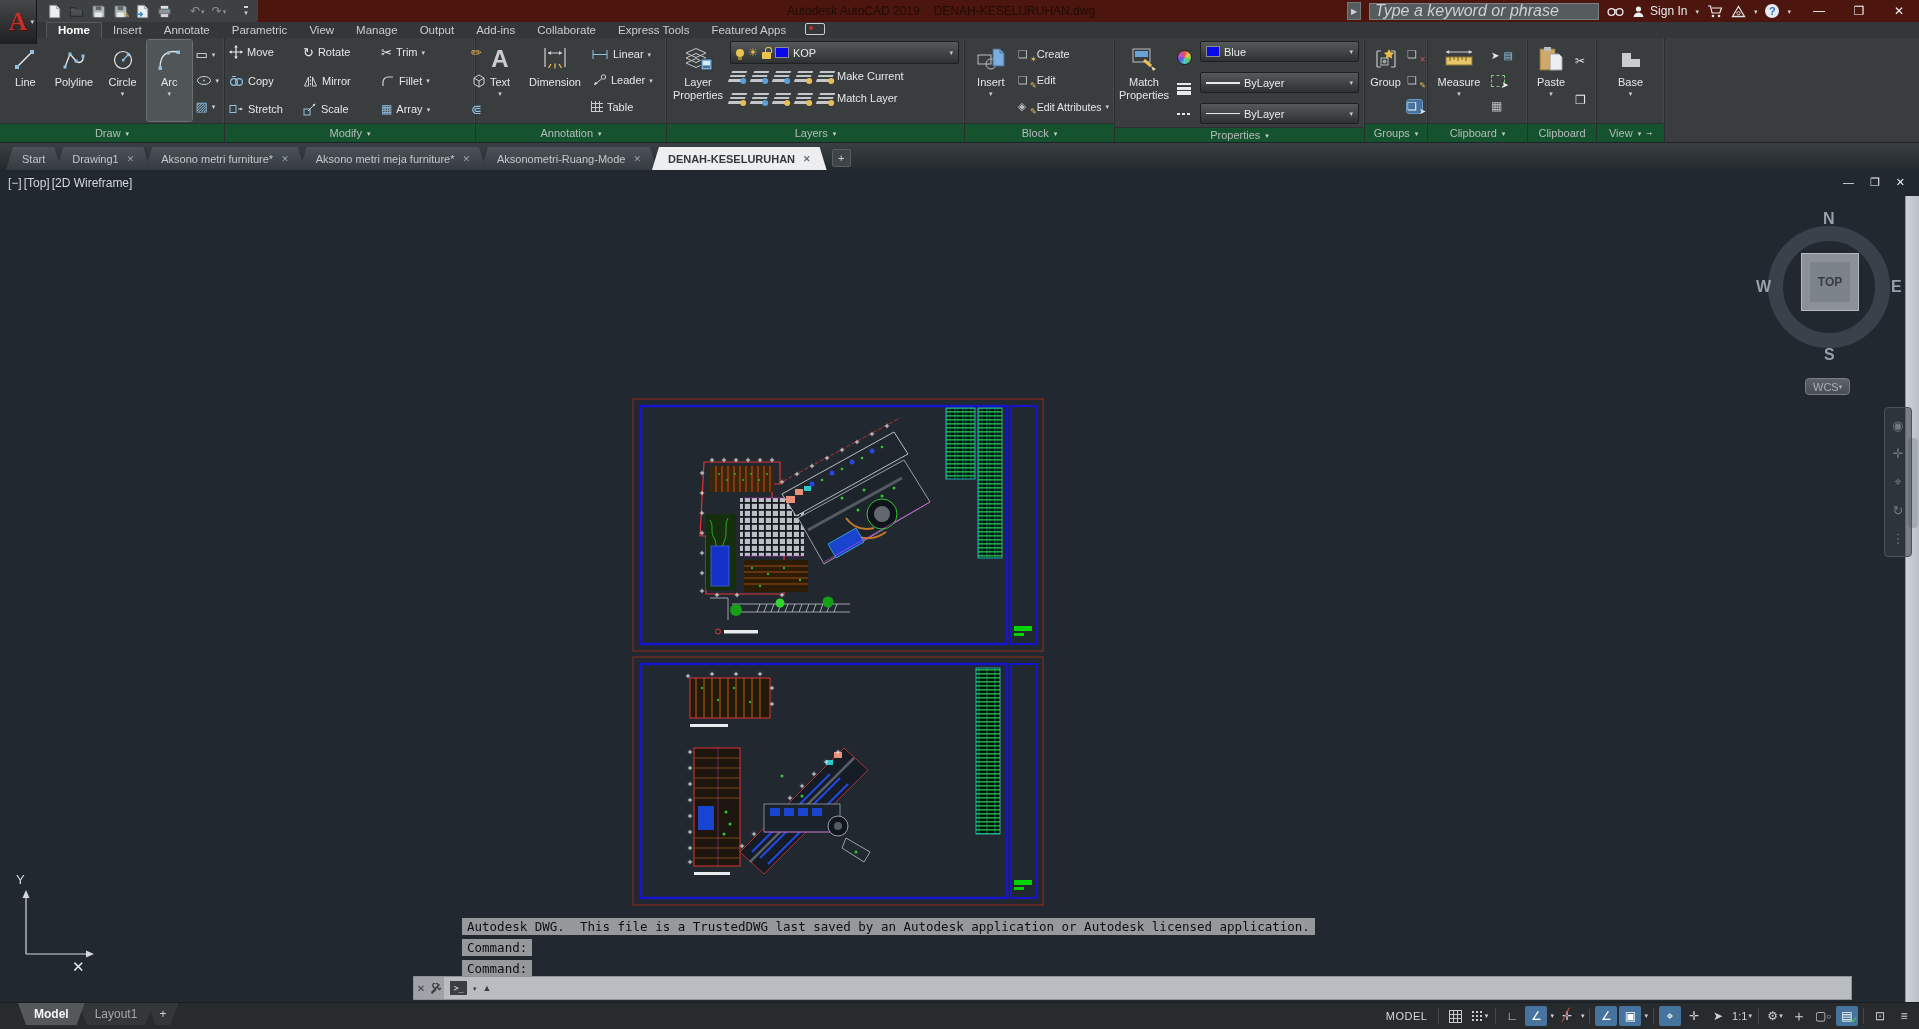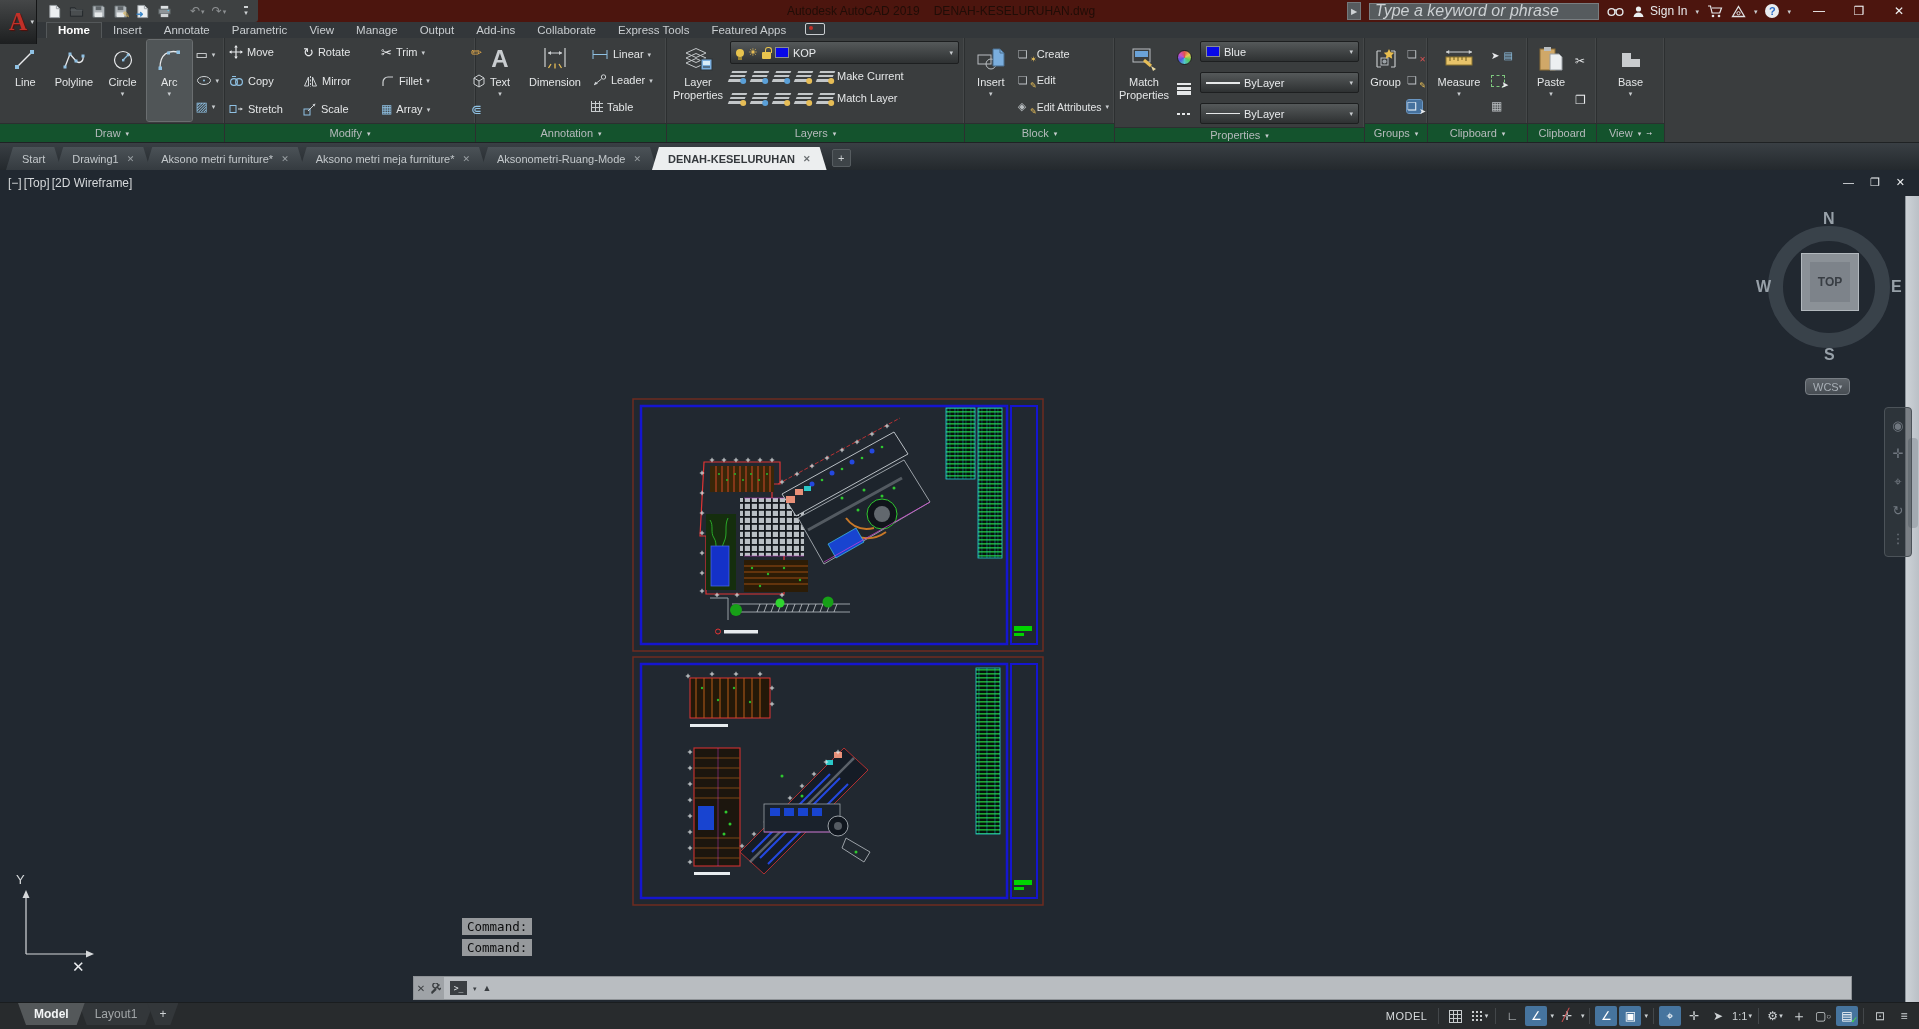--- a/index.html
+++ b/index.html
@@ -1038,20 +1038,21 @@
   <div class="ucs">
     <svg width="90" height="100">
         <text x="2" y="14" fill="#d5d8da" font-size="13" font-family="Liberation Sans">Y</text>
         <path d="M12 22v62M12 84h66" stroke="#d5d8da" stroke-width="1.2" fill="none"></path>
         <path d="M12 20l-3.5 8h7zM80 84l-8-3.5v7z" fill="#d5d8da"></path>
       </svg>
   </div>
   <span class="crosshair">✕</span>
 
   <div class="cmdhist">
+    <span class="cline2">Autodesk DWG.  This file is a TrustedDWG last saved by an Autodesk application or Autodesk licensed application.</span>
     <span class="cline2">Command:</span>
     <span class="cline2">Command:</span>
   </div>
 
   <div class="cmdbar">
     <div class="cmdgrip">
       <span>✕</span>
       <span>
           <svg width="11" height="11" viewBox="0 0 11 11">
             <path d="M1.5 9.5 6 5a2.6 2.6 0 1 1 2-2L9.5 1.5 7 4l2.5 2.5L11 5" fill="none" stroke="#3a3e41" stroke-width="1.4"></path>

